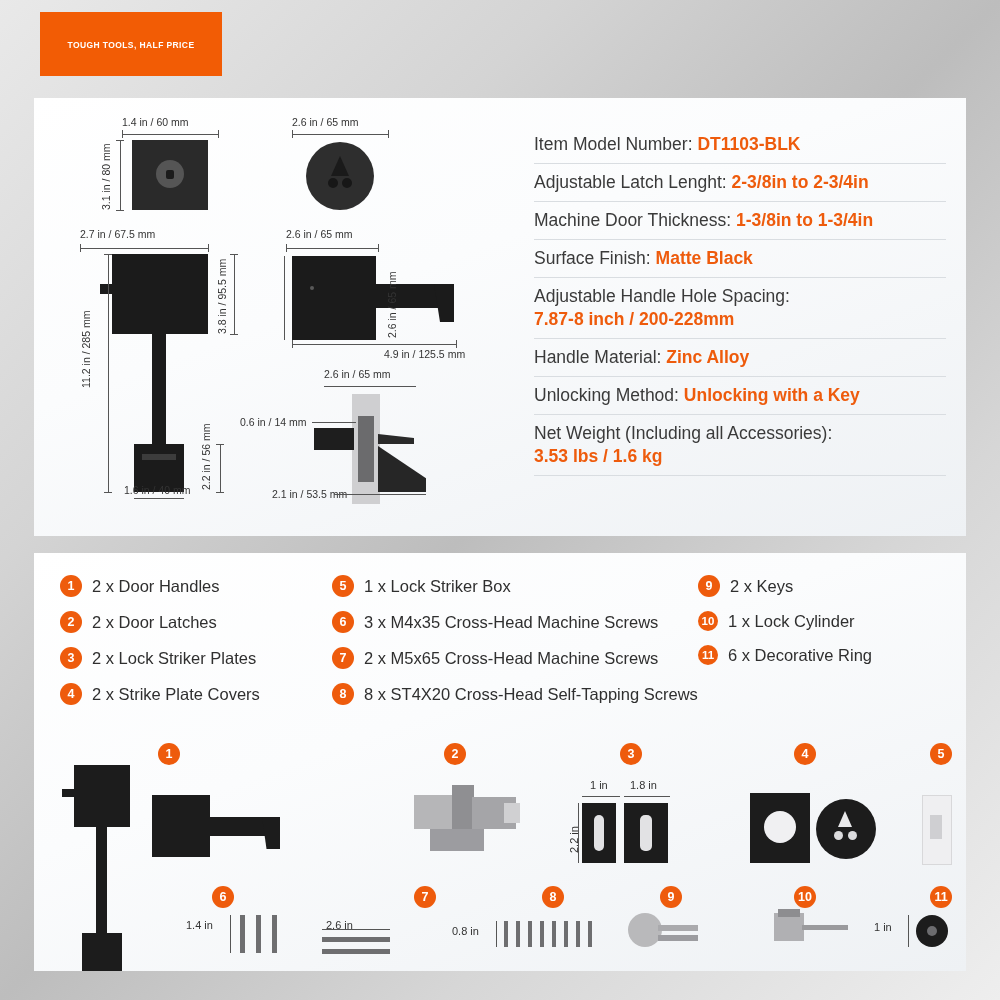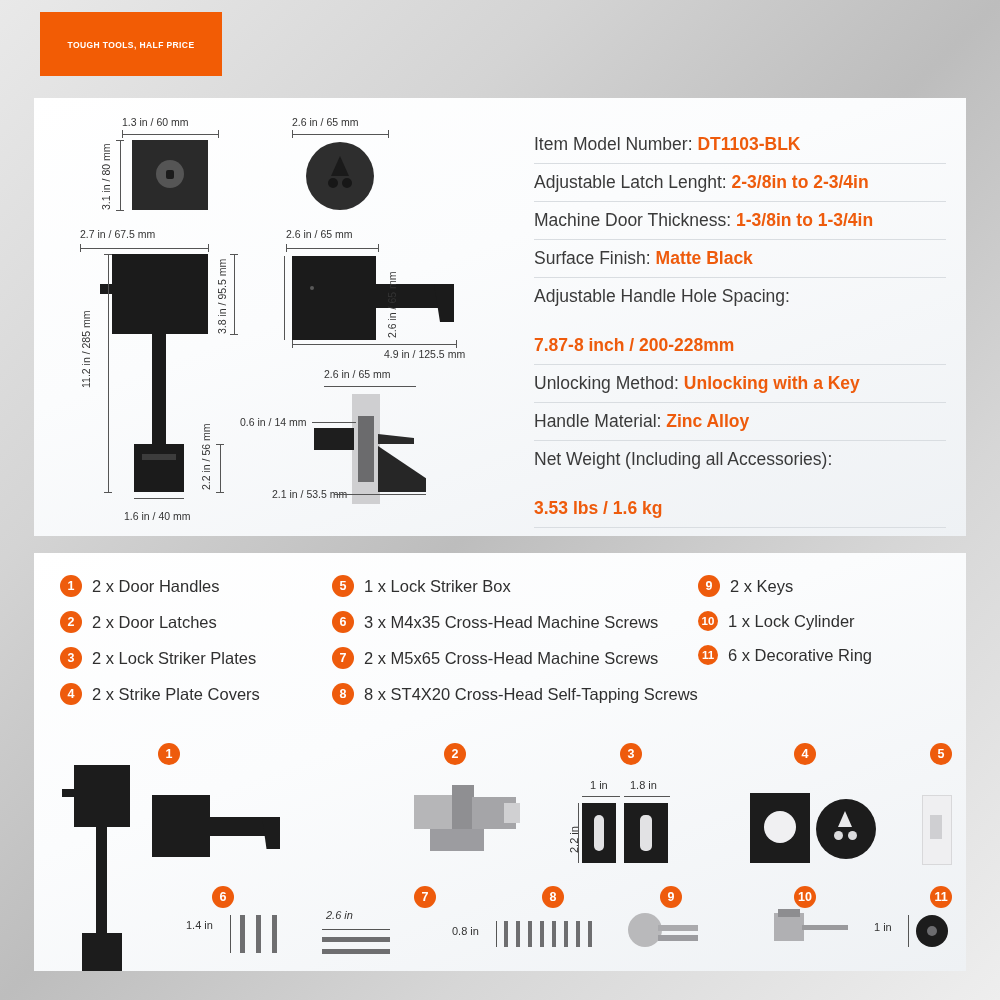--- a/index.html
+++ b/index.html
@@ -72,21 +72,20 @@
     border-bottom: 1px solid #d9dde1;
     padding: 7px 0 7px 0;
     font-size: 17.5px;
     color: #3a3a3a;
     line-height: 23px;
   }
   .spec-row:last-child { border-bottom: 1px solid #d9dde1; }
   .spec-row .val {
     color: #ee5b0c;
     font-weight: bold;
-    margin-top: 26px;
   }
   .spec-row.two-line .val { display: block; }
 
   
   .draw {
     position: absolute;
     color: #222;
   }
   .dim-label {
     position: absolute;
@@ -184,21 +183,21 @@
 <body>
 
 <div class="logo-box">
   <div class="logo-sub">TOUGH TOOLS, HALF PRICE</div>
 </div>
 
 <div class="panel" id="spec-panel">
 
   <div class="draw">
 
-    <div class="dim-label" style="left:88px; top:18px;">1.3 in / 60 mm</div>
+    <div class="dim-label" style="left:88px; top:18px;">1.4 in / 60 mm</div>
     <div class="line-h" style="left:88px; top:36px; width:96px;"></div>
     <div class="line-v" style="left:88px; top:32px; height:8px;"></div>
     <div class="line-v" style="left:184px; top:32px; height:8px;"></div>
     <div class="part" style="left:98px; top:42px; width:76px; height:70px; background:#2a2a2a;"></div>
     <div class="part" style="left:122px; top:62px; width:28px; height:28px; border-radius:50%; background:#555;"></div>
     <div class="part" style="left:132px; top:72px; width:8px; height:9px; border-radius:2px; background:#1b1b1b;"></div>
     <div class="dim-label vert" style="left:66px; top:112px;">3.1 in / 80 mm</div>
     <div class="line-v" style="left:86px; top:42px; height:70px;"></div>
     <div class="line-h" style="left:82px; top:42px; width:8px;"></div>
     <div class="line-h" style="left:82px; top:112px; width:8px;"></div>
@@ -231,21 +230,21 @@
     <div class="dim-label vert" style="left:46px; top:290px;">11.2 in / 285 mm</div>
     <div class="line-v" style="left:74px; top:156px; height:238px;"></div>
     <div class="line-h" style="left:70px; top:156px; width:8px;"></div>
     <div class="line-h" style="left:70px; top:394px; width:8px;"></div>
 
     <div class="dim-label vert" style="left:166px; top:392px;">2.2 in / 56 mm</div>
     <div class="line-v" style="left:186px; top:346px; height:48px;"></div>
     <div class="line-h" style="left:182px; top:346px; width:8px;"></div>
     <div class="line-h" style="left:182px; top:394px; width:8px;"></div>
 
-    <div class="dim-label" style="left:90px; top:412px;">1.6 in / 40 mm</div>
+    <div class="dim-label" style="left:90px; top:386px;">1.6 in / 40 mm</div>
     <div class="line-h" style="left:100px; top:400px; width:50px;"></div>
 
     <div class="dim-label" style="left:252px; top:130px;">2.6 in / 65 mm</div>
     <div class="line-h" style="left:252px; top:150px; width:92px;"></div>
     <div class="line-v" style="left:252px; top:146px; height:8px;"></div>
     <div class="line-v" style="left:344px; top:146px; height:8px;"></div>
 
     <div class="part" style="left:258px; top:158px; width:84px; height:84px;"></div>
     <div class="part" style="left:276px; top:188px; width:4px; height:4px; border-radius:50%; background:#595959;"></div>
     <div class="part" style="left:342px; top:186px; width:78px; height:24px;"></div>
@@ -290,26 +289,26 @@
     </div>
     <div class="spec-row">
       <span>Surface Finish:</span>
       <span class="val">Matte Black</span>
     </div>
     <div class="spec-row two-line">
       <span>Adjustable Handle Hole Spacing:</span>
       <span class="val">7.87-8 inch / 200-228mm</span>
     </div>
     <div class="spec-row">
+      <span>Handle Material:</span>
+      <span class="val">Zinc Alloy</span>
+    </div>
+    <div class="spec-row">
       <span>Unlocking Method:</span>
       <span class="val">Unlocking with a Key</span>
-    </div>
-    <div class="spec-row">
-      <span>Handle Material:</span>
-      <span class="val">Zinc Alloy</span>
     </div>
     <div class="spec-row two-line">
       <span>Net Weight (Including all Accessories):</span>
       <span class="val">3.53 lbs / 1.6 kg</span>
     </div>
   </div>
 </div>
 
 <div class="panel" id="parts-panel">
 
@@ -411,21 +410,21 @@
     <div class="gry" style="left:896px; top:262px; width:12px; height:24px; background:#cfcfd2;"></div>
 
     <div class="img-badge" style="left:178px; top:333px;">6</div>
     <div class="cap" style="left:152px; top:366px;">1.4 in</div>
     <div class="line-v" style="left:196px; top:362px; height:38px;"></div>
     <div class="screw" style="left:206px; top:362px; width:5px; height:38px;"></div>
     <div class="screw" style="left:222px; top:362px; width:5px; height:38px;"></div>
     <div class="screw" style="left:238px; top:362px; width:5px; height:38px;"></div>
 
     <div class="img-badge" style="left:380px; top:333px;">7</div>
-    <div class="cap" style="left:292px; top:356px;font-style:italic;">2.6 in</div>
+    <div class="cap" style="left:292px; top:366px;">2.6 in</div>
     <div class="line-h" style="left:288px; top:376px; width:68px;"></div>
     <div class="screw" style="left:288px; top:384px; width:68px; height:5px;"></div>
     <div class="screw" style="left:288px; top:396px; width:68px; height:5px;"></div>
 
     <div class="img-badge" style="left:508px; top:333px;">8</div>
     <div class="cap" style="left:418px; top:372px;">0.8 in</div>
     <div class="line-v" style="left:462px; top:368px; height:26px;"></div>
     <div class="screw" style="left:470px; top:368px; width:4px; height:26px;"></div>
     <div class="screw" style="left:482px; top:368px; width:4px; height:26px;"></div>
     <div class="screw" style="left:494px; top:368px; width:4px; height:26px;"></div>

